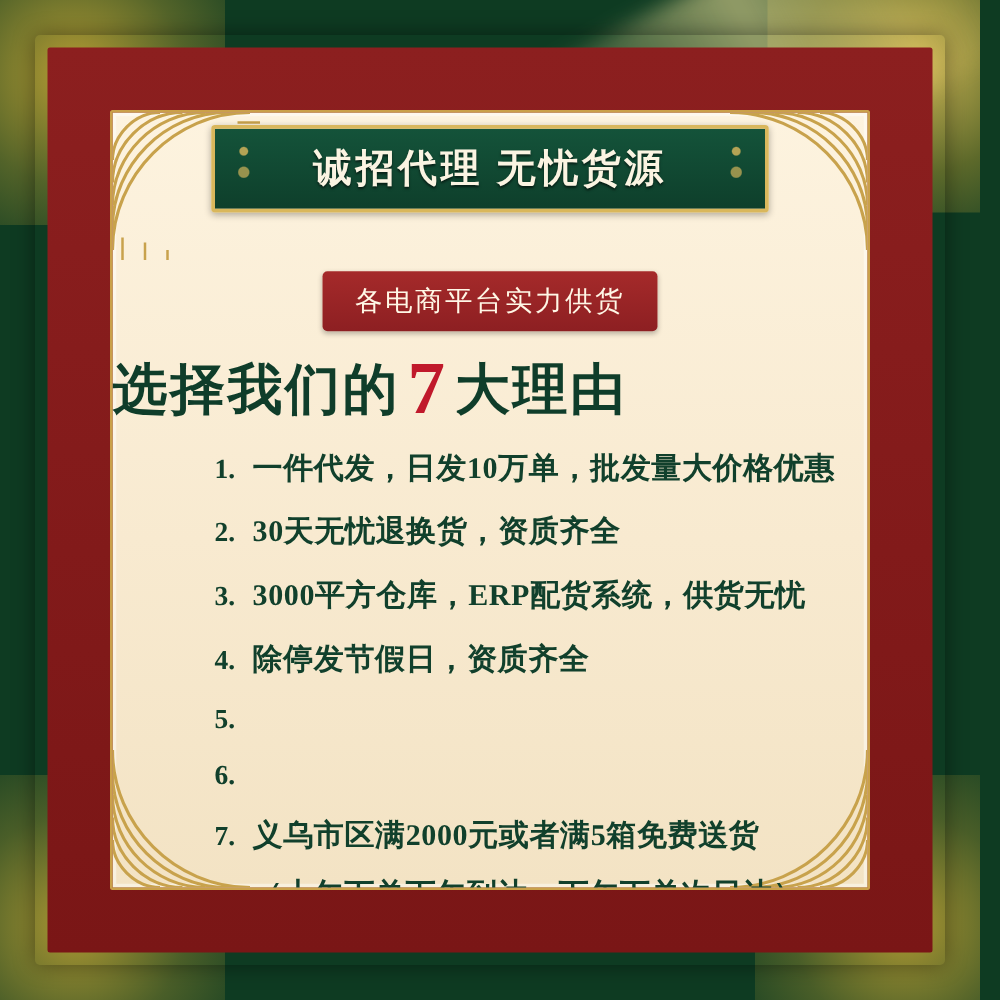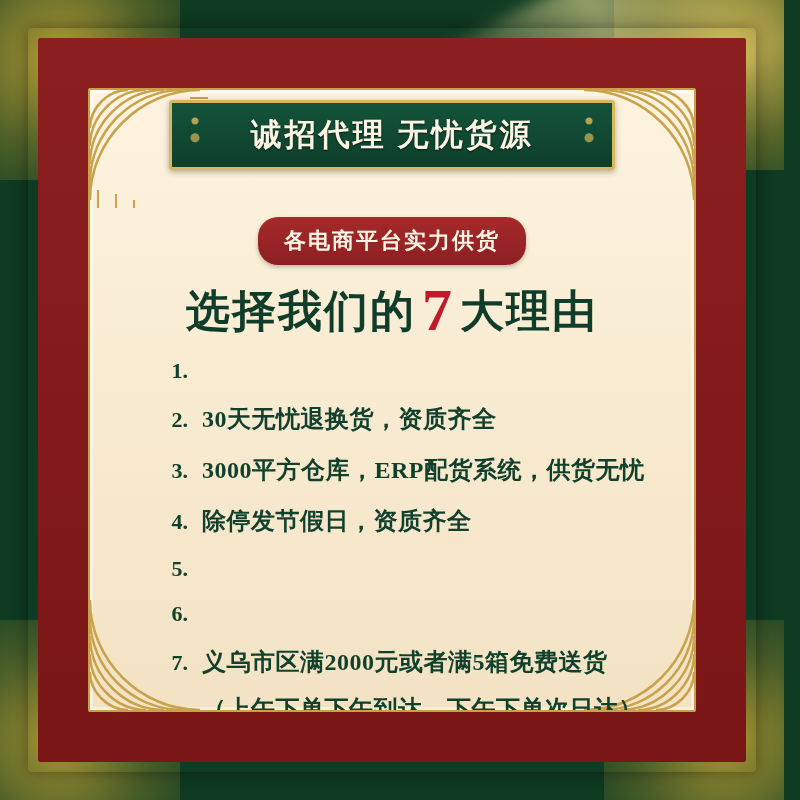--- a/index.html
+++ b/index.html
@@ -137,36 +137,35 @@
   }
 
   
   .pill {
     position: absolute;
     top: 127px;
     left: 50%;
     transform: translateX(-50%);
     background: linear-gradient(180deg, #a52a2a 0%, #8d1f22 100%);
     color: #fff7e6;
-    border-radius: 20px;
+    border-radius: 4px;
     padding: 9px 26px;
     font-family: "Liberation Serif", serif;
-    font-weight: bold;
+    font-weight: normal;
     font-size: 22px;
     letter-spacing: 2px;
     white-space: nowrap;
     box-shadow: 0 2px 4px rgba(0,0,0,0.25);
   }
 
   
   .headline {
     position: absolute;
     top: 186px;
     left: 0; right: 0;
-    text-align: center;
     font-family: "Liberation Serif", serif;
     font-weight: bold;
     color: #0f3d2a;
     font-size: 44px;
     letter-spacing: 2px;
     white-space: nowrap;
   }
   .headline .num {
     color: #c0192b;
     font-size: 60px;
@@ -287,20 +286,21 @@
         <div class="pill">各电商平台实力供货</div>
 
         <div class="headline">
           <span>选择我们的</span><span class="num">7</span><span>大理由</span>
         </div>
 
         <div class="reasons">
 
           <div class="reason">
             <span class="idx">1.</span>
+            <span class="txt">一件代发，日发10万单，批发量大价格优惠</span>
           </div>
 
           <div class="reason">
             <span class="idx">2.</span>
             <span class="txt">30天无忧退换货，资质齐全</span>
           </div>
 
           <div class="reason">
             <span class="idx">3.</span>
             <span class="txt">3000平方仓库，ERP配货系统，供货无忧</span>

